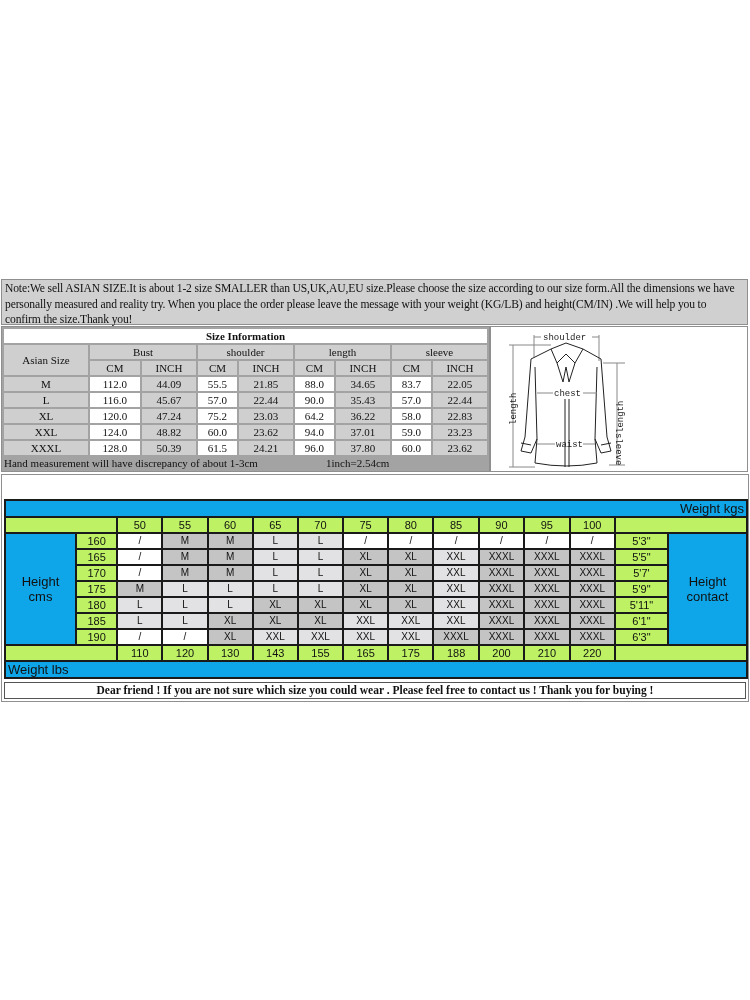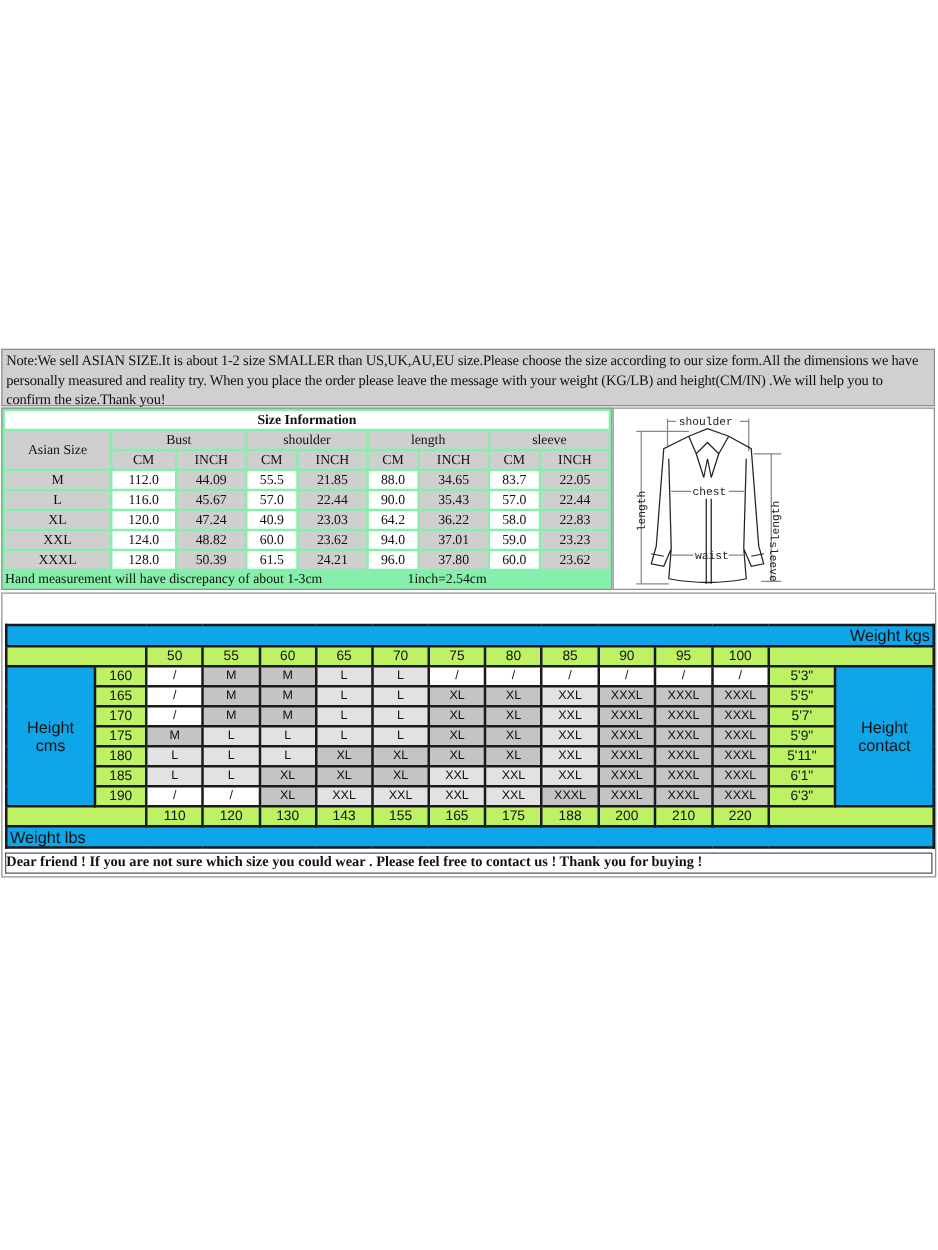--- a/index.html
+++ b/index.html
@@ -7,21 +7,21 @@
   .serif { font-family: "Liberation Serif", "DejaVu Serif", serif; }
   .sans { font-family: "Liberation Sans", "DejaVu Sans", sans-serif; }
 
   
   #note { position:absolute; left:1px; top:279px; width:747px; height:46px;
     background:#d0d0d0; border:1px solid #8f8f8f; box-sizing:border-box;
     font-size:11.6px; line-height:15.5px; padding:1px 3px; color:#111; letter-spacing:-0.15px; }
 
   
   #size-info { position:absolute; left:1px; top:326px; width:489px; height:146px;
-    border:1px solid #8f8f8f; box-sizing:border-box; background:#86efac; }
+    border:1px solid #8f8f8f; box-sizing:border-box; background:#a3a3a3; }
   #size-info table { border-collapse:separate; border-spacing:2px; width:100%; font-size:11px; color:#111; }
   #size-info td { text-align:center; padding:0; height:14px; line-height:14px; }
   .si-title { font-weight:bold; font-size:11px; }
   .g { background:#cfcfcf; }
   .w { background:#ffffff; }
   #si-foot { position:absolute; left:2px; bottom:2px; font-size:11px; color:#111; width:480px; }
   #si-foot span.conv { position:absolute; left:322px; }
 
   
   #diagram { position:absolute; left:490px; top:326px; width:258px; height:146px;
@@ -31,21 +31,21 @@
   #size-chart { position:absolute; left:1px; top:474px; width:748px; height:228px;
     border:1px solid #8f8f8f; box-sizing:border-box; background:#fff; }
   #sc-title { position:absolute; left:0; top:1px; width:100%; text-align:center; font-size:19px; font-weight:bold; color:#111; letter-spacing:0.3px; }
   #sc-grid { position:absolute; left:2px; top:24px; width:744px; border-collapse:collapse; font-size:10px; color:#111; }
   #sc-grid td { border:2px solid #1a1a1a; text-align:center; padding:0; height:14px; line-height:14px; }
   .hdr { background:#0ea5e9; font-weight:normal; font-size:13px; }
   .c0 { background:#bef264; }
   .num { font-size:11px; }
   #sc-grid tr.weight-kgs td { height:15px; }
   #thanks { position:absolute; left:2px; top:207px; width:742px; height:17px; border:1px solid #555; box-sizing:border-box;
-    text-align:left; font-size:11.5px; font-weight:bold; line-height:15px; color:#111; }
+    text-align:center; font-size:11.5px; font-weight:bold; line-height:15px; color:#111; }
 </style>
 </head>
 <body>
 
 <div id="note" class="serif">Note:We sell ASIAN SIZE.It is about 1-2 size SMALLER than US,UK,AU,EU size.Please choose the size according to our size form.All the dimensions we have personally measured and reality try. When you place the order please leave the message with your weight (KG/LB) and height(CM/IN) .We will help you to confirm the size.Thank you!</div>
 
 <div id="size-info" class="serif">
   <table>
     <tbody>
         <tr>
@@ -89,21 +89,21 @@
           <td class="g">22.44</td>
           <td class="w">90.0</td>
           <td class="g">35.43</td>
           <td class="w">57.0</td>
           <td class="g">22.44</td>
         </tr>
         <tr>
           <td class="g">XL</td>
           <td class="w">120.0</td>
           <td class="g">47.24</td>
-          <td class="w">40.9</td>
+          <td class="w">75.2</td>
           <td class="g">23.03</td>
           <td class="w">64.2</td>
           <td class="g">36.22</td>
           <td class="w">58.0</td>
           <td class="g">22.83</td>
         </tr>
         <tr>
           <td class="g">XXL</td>
           <td class="w">124.0</td>
           <td class="g">48.82</td>

